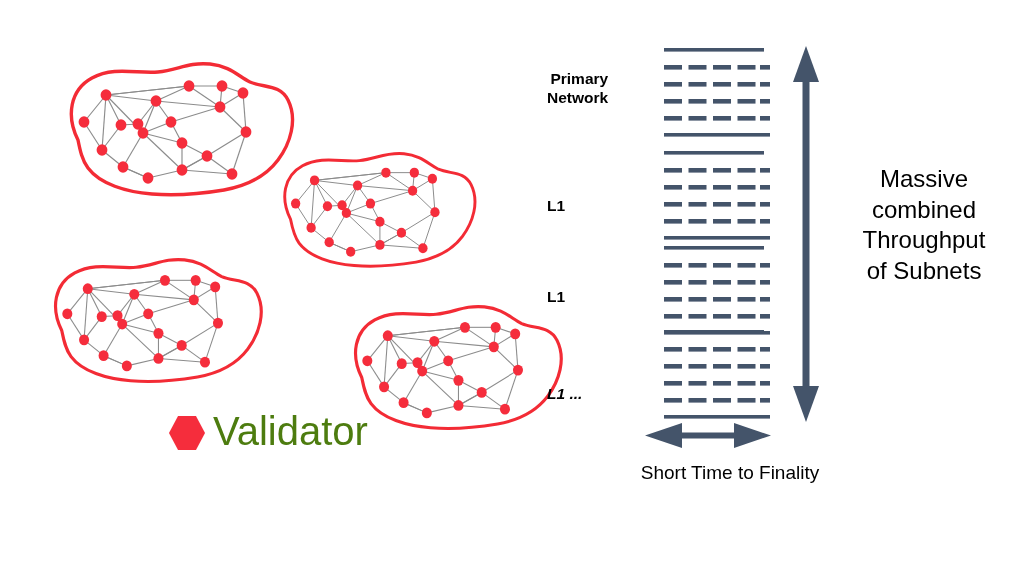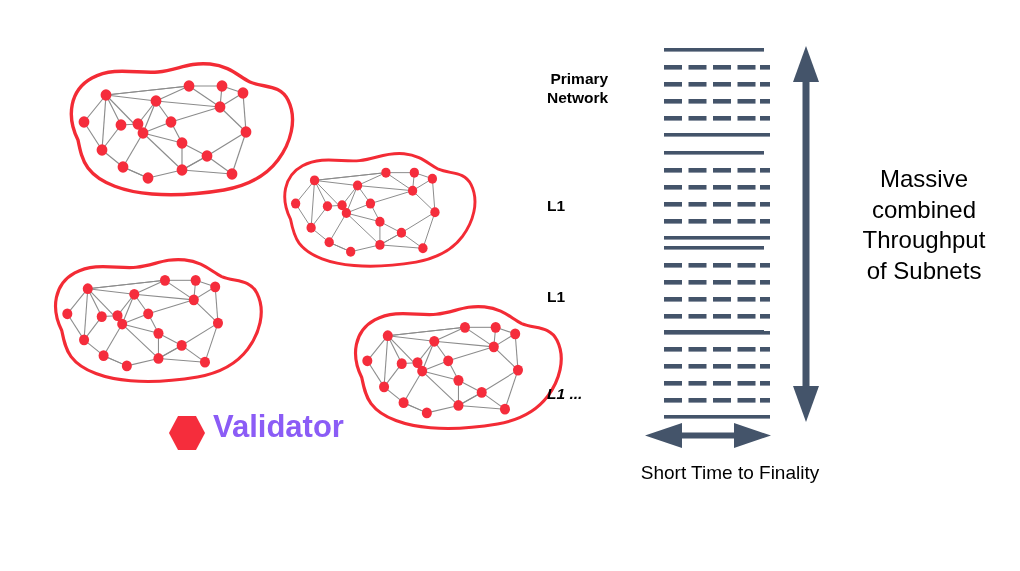--- a/index.html
+++ b/index.html
@@ -59,23 +59,23 @@
     width: 260px;
     text-align: center;
     font-size: 19px;
     color: #000000;
     white-space: pre;
   }
   #validator-label {
     position: absolute;
     left: 213px;
     top: 409px;
-    font-size: 31px;
-    font-weight: bold;
-    color: #8b5cf6;
+    font-size: 40px;
+    font-weight: normal;
+    color: #4d7c0f;
     white-space: pre;
   }
   #validator-hex {
     position: absolute;
     left: 168px;
     top: 415px;
     width: 38px;
     height: 36px;
   }
 </style>

